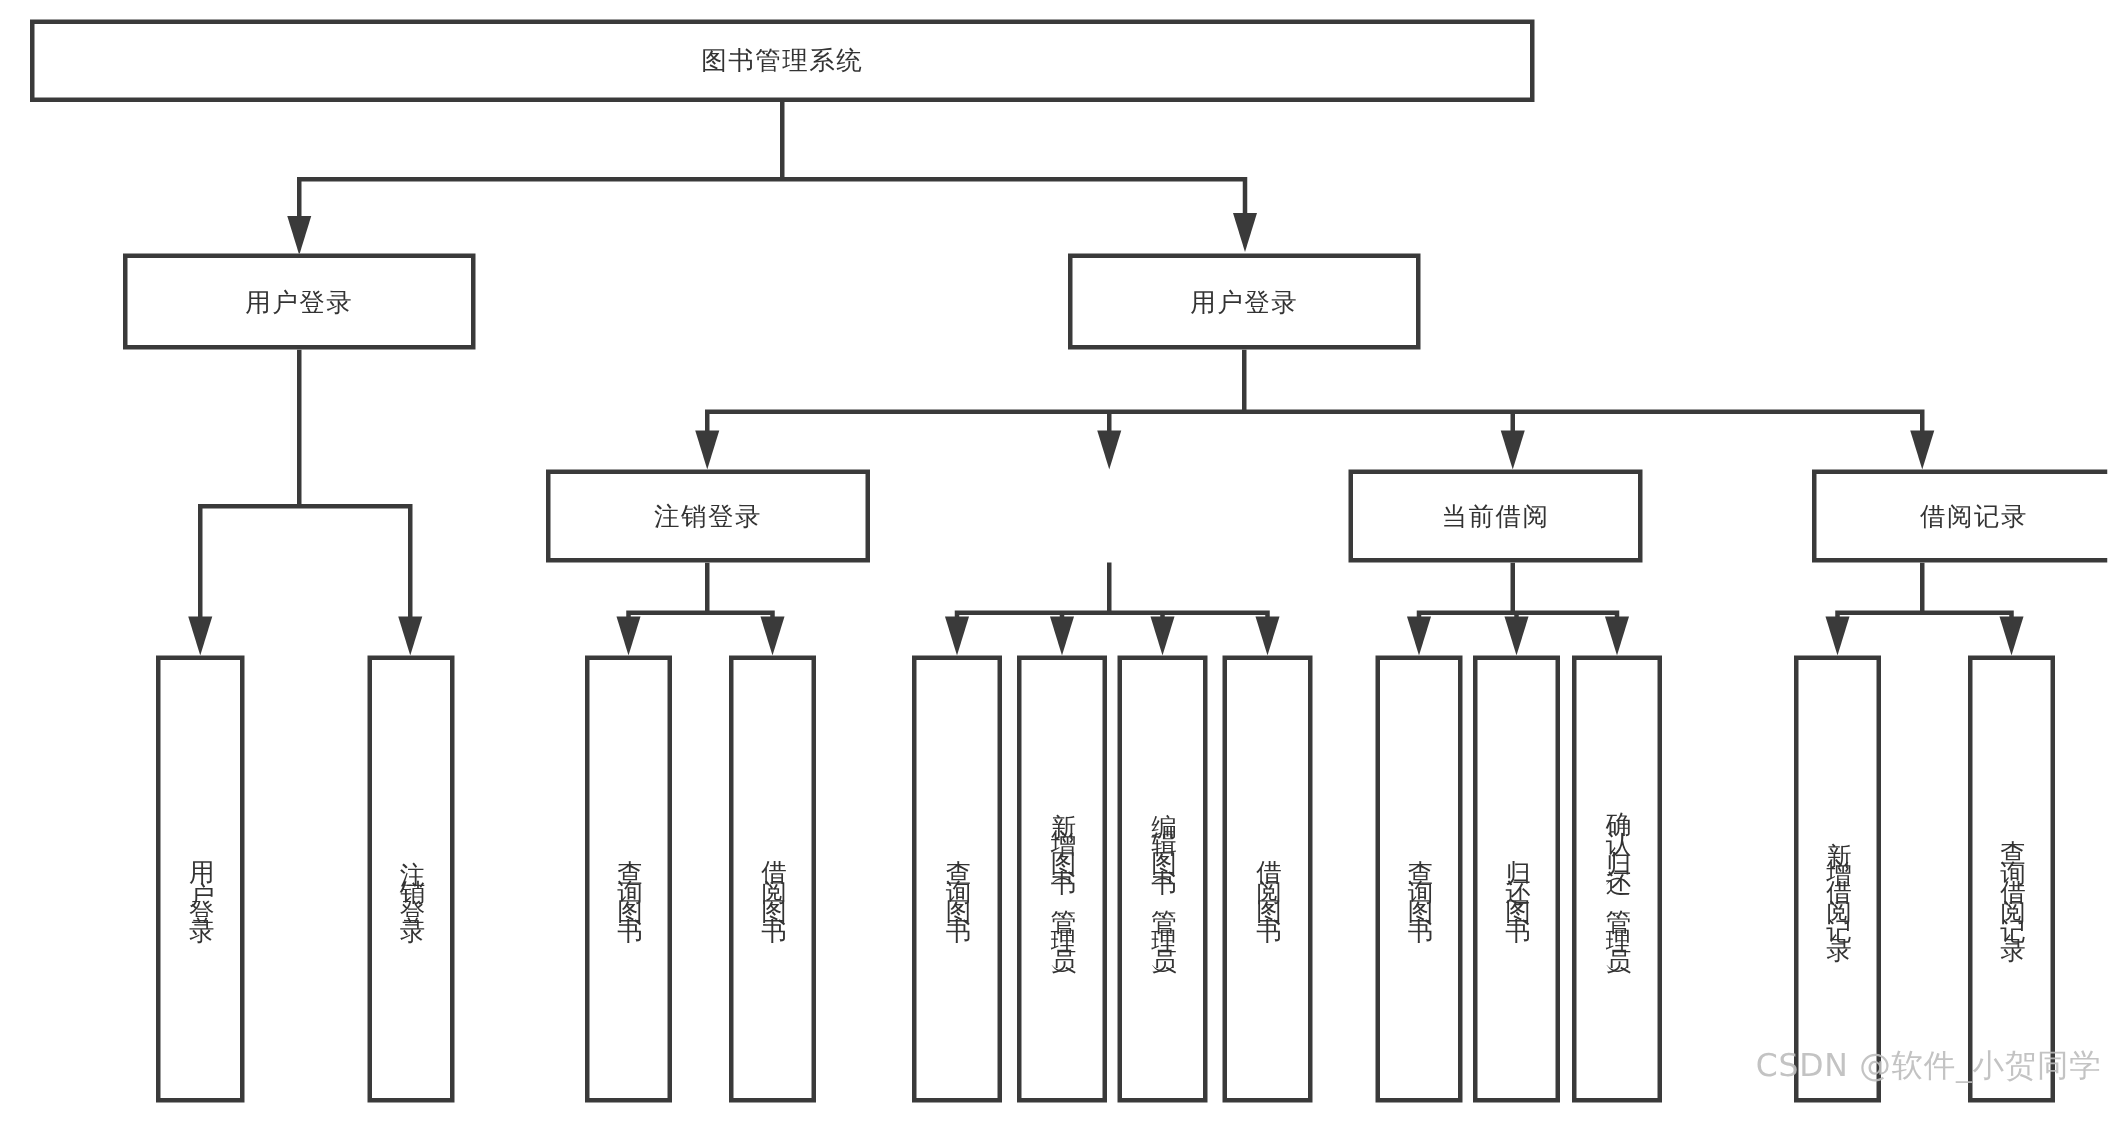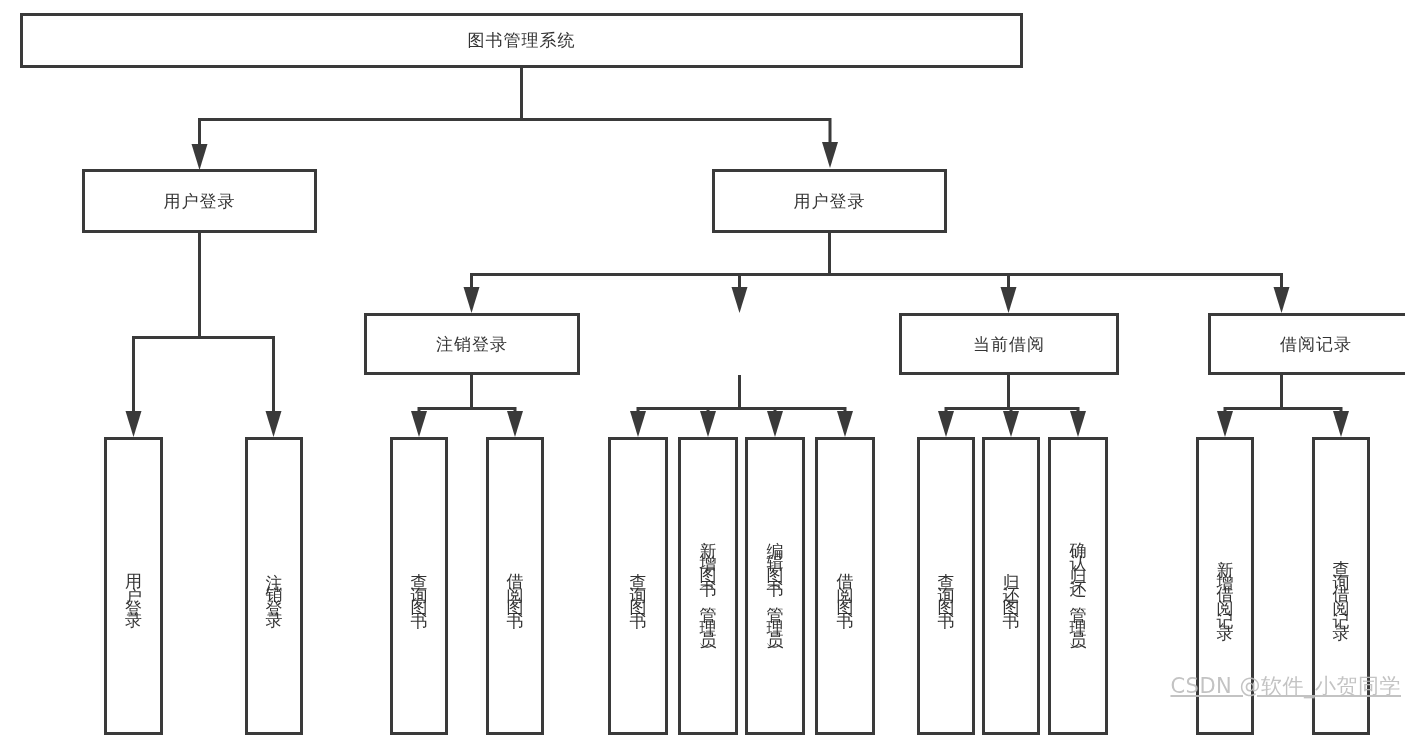--- a/index.html
+++ b/index.html
@@ -33,28 +33,27 @@
   .leaf{
     top:437px;height:298px;
     writing-mode:vertical-rl;
     text-orientation:mixed;
     letter-spacing:13px;
     line-height:1;
     font-size:17px;
   }
   .watermark{
     position:absolute;
-    right:4px;top:672px;
+    right:4px;top:696px;
     font-size:21px;
     color:var(--watermark);
     opacity:0.9;
     z-index:5;
     letter-spacing:0.5px;
     white-space:nowrap;
-    text-decoration:underline;
   }
 </style>
 </head>
 <body>
 
 <div class="stage">
 
   <svg class="edges" viewBox="0 0 1405 747" aria-hidden="true">
     <path class="e" d="M521.5 68 V119.5 M198 119.5 H831.5 M199.5 118 V146 M830 118 V144"></path>
     <polygon class="a" points="191.5,144 207.5,144 199.5,170"></polygon>
@@ -89,21 +88,21 @@
     <polygon class="a" points="1217,411 1233,411 1225,437"></polygon>
     <polygon class="a" points="1333,411 1349,411 1341,437"></polygon>
   </svg>
 
   <div class="box" style="left:20px;top:13px;width:1003px;height:55px">图书管理系统</div>
 
   <div class="box" style="left:82px;top:169px;width:235px;height:64px">用户登录</div>
   <div class="box" style="left:712px;top:169px;width:235px;height:64px">用户登录</div>
 
   <div class="box" style="left:364px;top:313px;width:216px;height:62px">注销登录</div>
-  <div class="box" style="left:899px;top:313px;width:220px;height:62px">当前借阅</div>
+  <div class="box" style="left:899px;top:313px;width:196px;height:62px">当前借阅</div>
   <div class="box" style="left:1208px;top:313px;width:216px;height:62px">借阅记录</div>
 
   <div class="box leaf" style="left:104px;width:59px">用户登录</div>
   <div class="box leaf" style="left:245px;width:58px">注销登录</div>
   <div class="box leaf" style="left:390px;width:58px">查询图书</div>
   <div class="box leaf" style="left:486px;width:58px">借阅图书</div>
   <div class="box leaf" style="left:608px;width:60px">查询图书</div>
   <div class="box leaf" style="left:678px;width:60px">新增图书（管理员）</div>
   <div class="box leaf" style="left:745px;width:60px">编辑图书（管理员）</div>
   <div class="box leaf" style="left:815px;width:60px">借阅图书</div>

